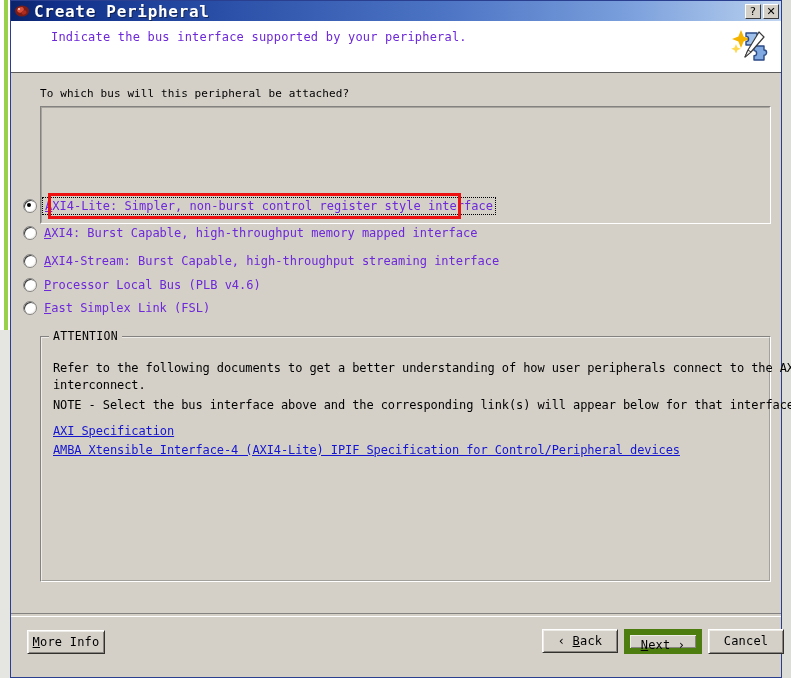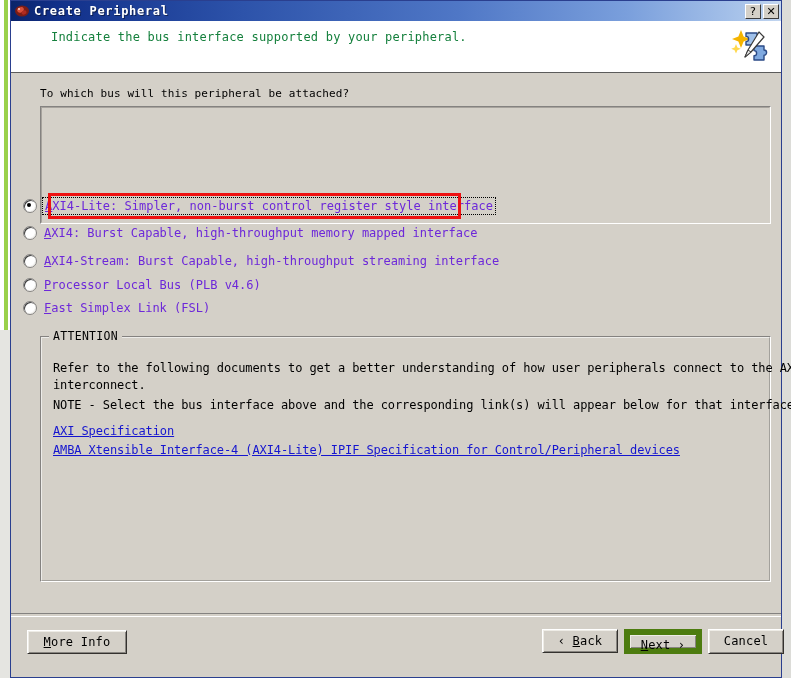--- a/index.html
+++ b/index.html
@@ -66,21 +66,21 @@
   }
   #title-icon {
     width: 16px; height: 16px;
     position: relative;
     flex: 0 0 auto;
     margin-right: 4px;
   }
   #title-text {
     color: #ffffff;
     font-family: "DejaVu Sans Mono", monospace;
-    font-size: 12px;
+    font-size: 16px;
     font-weight: bold;
     letter-spacing: .7px;
     white-space: nowrap;
     text-shadow: 1px 1px 0 rgba(0,0,0,.45);
   }
   #title-spacer { flex: 1 1 auto; }
   .caption-btn {
     width: 16px; height: 15px;
     margin-left: 2px;
     background: #d4d0c8;
@@ -108,21 +108,21 @@
   #header-title {
     font-family: "DejaVu Sans Mono", monospace;
     font-size: 12.5px;
     font-weight: bold;
     color: #000;
     letter-spacing: .4px;
   }
   #header-subtitle {
     font-family: "DejaVu Sans Mono", monospace;
     font-size: 12px;
-    color: #15803d;
+    color: #6d28d9;
     margin-top: 3px;
     margin-left: 22px;
     letter-spacing: .2px;
   }
   #header-icon {
     position: absolute;
     right: 8px; top: 5px;
     width: 44px; height: 42px;
   }
 
@@ -277,21 +277,21 @@
     cursor: default;
     box-sizing: border-box;
     padding: 0;
     white-space: nowrap;
     letter-spacing: .2px;
   }
   .btn .mn { text-decoration: underline; }
   .btn.default {
     border: 6px solid #4d7c0f;
   }
-  #btn-more   { left: 16px; top: 557px; width: 100px; height: 24px; line-height: 22px; }
+  #btn-more   { left: 16px; top: 557px; width: 78px; height: 24px; line-height: 22px; }
   #btn-back   { left: 531px; top: 556px; width: 76px; height: 24px; line-height: 23px; }
   #btn-next   { left: 613px; top: 556px; width: 78px; height: 25px; line-height: 21px; }
   #btn-cancel { left: 697px; top: 556px; width: 76px; height: 25px; line-height: 23px; }
 </style>
 </head>
 <body>
 
 <div id="screen">
 
   <div class="bg-strip left"></div>

